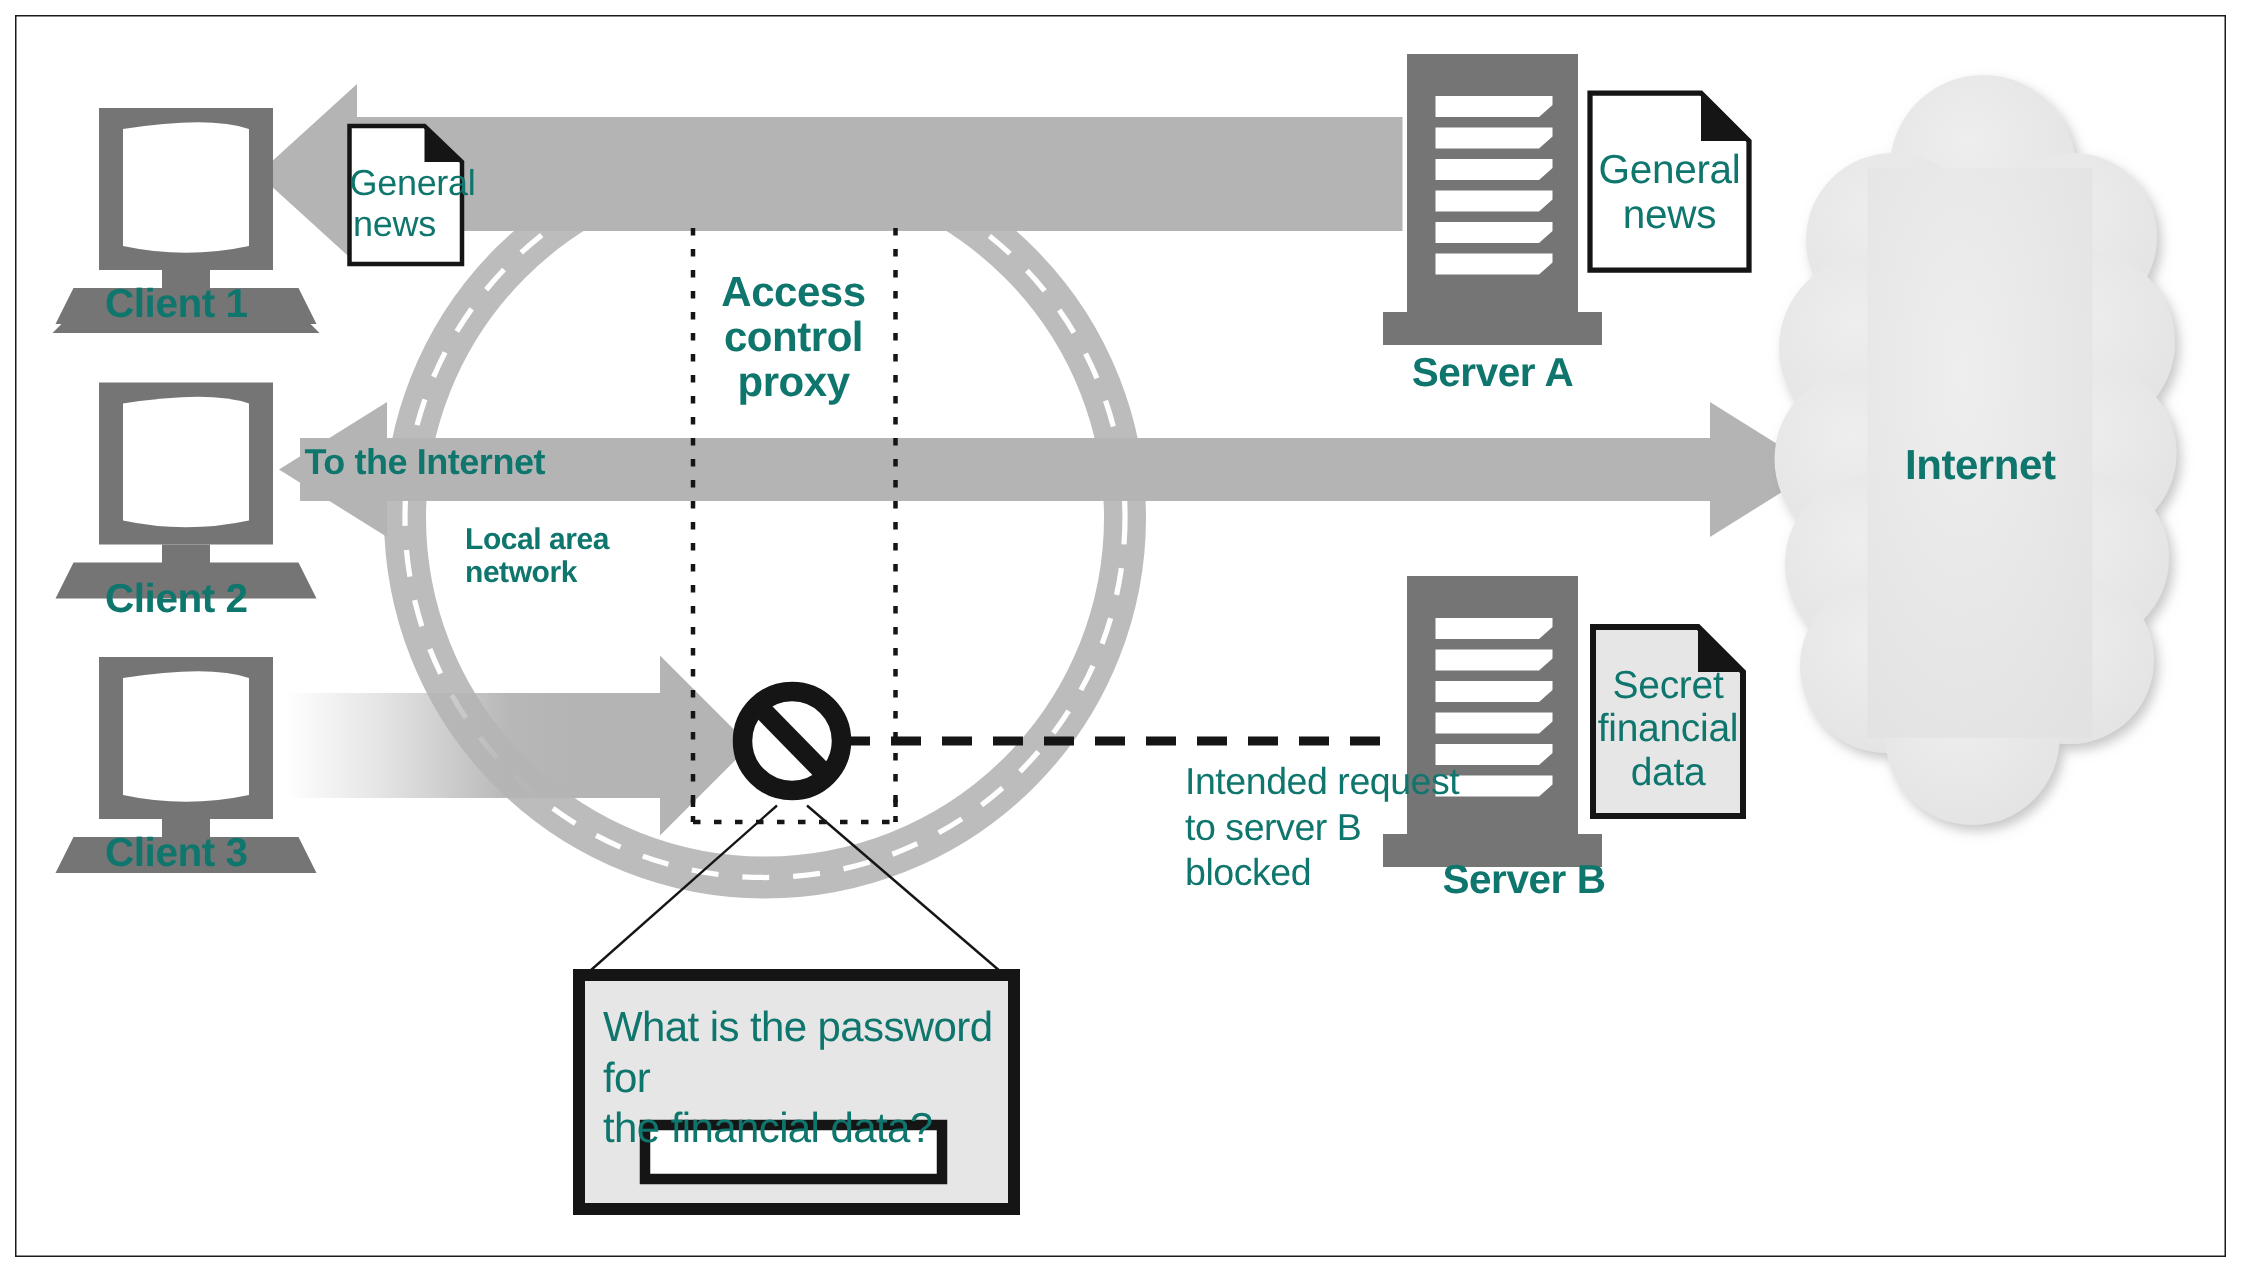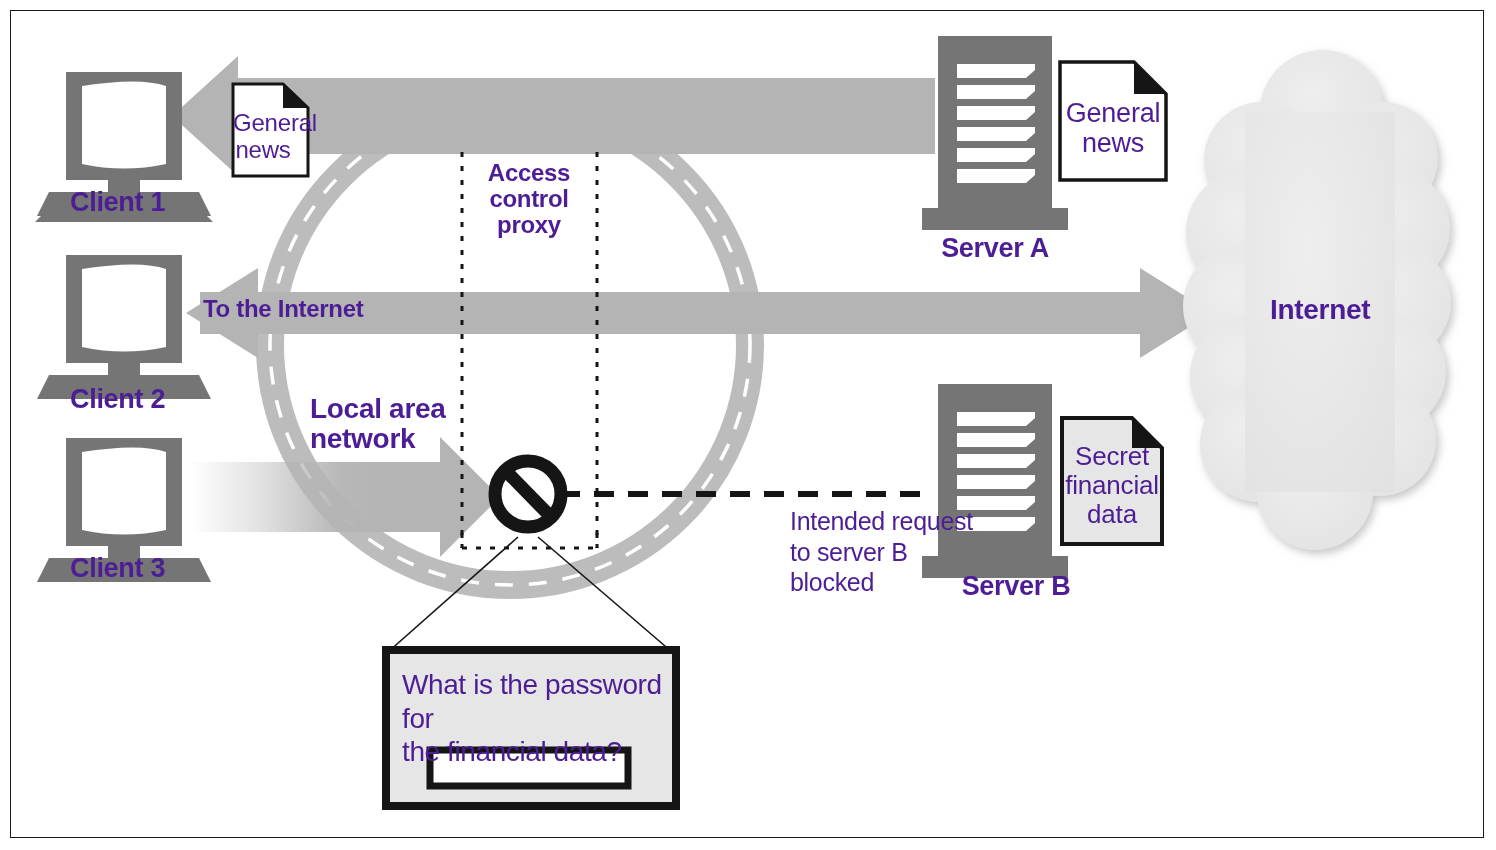--- a/index.html
+++ b/index.html
@@ -31,21 +31,21 @@
     position: absolute;
     left: 0;
     top: 0;
     width: 1496px;
     height: 850px;
   }
   .lbl {
     position: absolute;
     font-family: "Liberation Sans", sans-serif;
     font-weight: bold;
-    color: #4c1d95;
+    color: #0f766e;
     letter-spacing: -0.3px;
     line-height: 1.08;
     white-space: pre-line;
   }
   .lbl-device { font-size: 27px; text-align: right; }
   .lbl-mid { font-size: 26px; }
   .lbl-doc {
     font-size: 24px;
     font-weight: normal;
     text-align: center;
@@ -224,24 +224,24 @@
   <div class="lbl lbl-device" style="left:946px; top:572px; width:140px; text-align:center;">Server B</div>
 
   <div class="lbl lbl-doc" style="left:233px; top:110px; width:60px;"><span>General</span><br><span>news</span></div>
 
   <div class="lbl lbl-doc" style="left:1063px; top:98px; width:100px; font-size:27px;"><span>General</span><br><span>news</span></div>
 
   <div class="lbl lbl-doc" style="left:1062px; top:442px; width:100px; font-size:26px;"><span>Secret</span><br><span>financial</span><br><span>data</span></div>
 
   <div class="lbl lbl-mid" style="left:203px; top:296px; font-size:24px;">To the Internet</div>
 
-  <div class="lbl lbl-mid" style="left:310px; top:350px; font-size:28px;margin-top:44px;">Local area
+  <div class="lbl lbl-mid" style="left:310px; top:350px; font-size:20px;">Local area
 network</div>
 
-  <div class="lbl lbl-mid center" style="left:466px; top:160px; width:126px; font-size:24px;text-align:center;">Access
+  <div class="lbl lbl-mid center" style="left:466px; top:180px; width:126px; font-size:28px;text-align:center;">Access
 control
 proxy</div>
 
   <div class="lbl lbl-device" style="left:1270px; top:295px; font-size:28px;">Internet</div>
 
   <div class="lbl lbl-note" style="left:790px; top:506px; width:200px; line-height:1.22;">Intended request
 to server B
 blocked</div>
 
   <div class="lbl lbl-dialog" style="left:402px; top:668px; width:262px; line-height:1.2;">What is the password for

